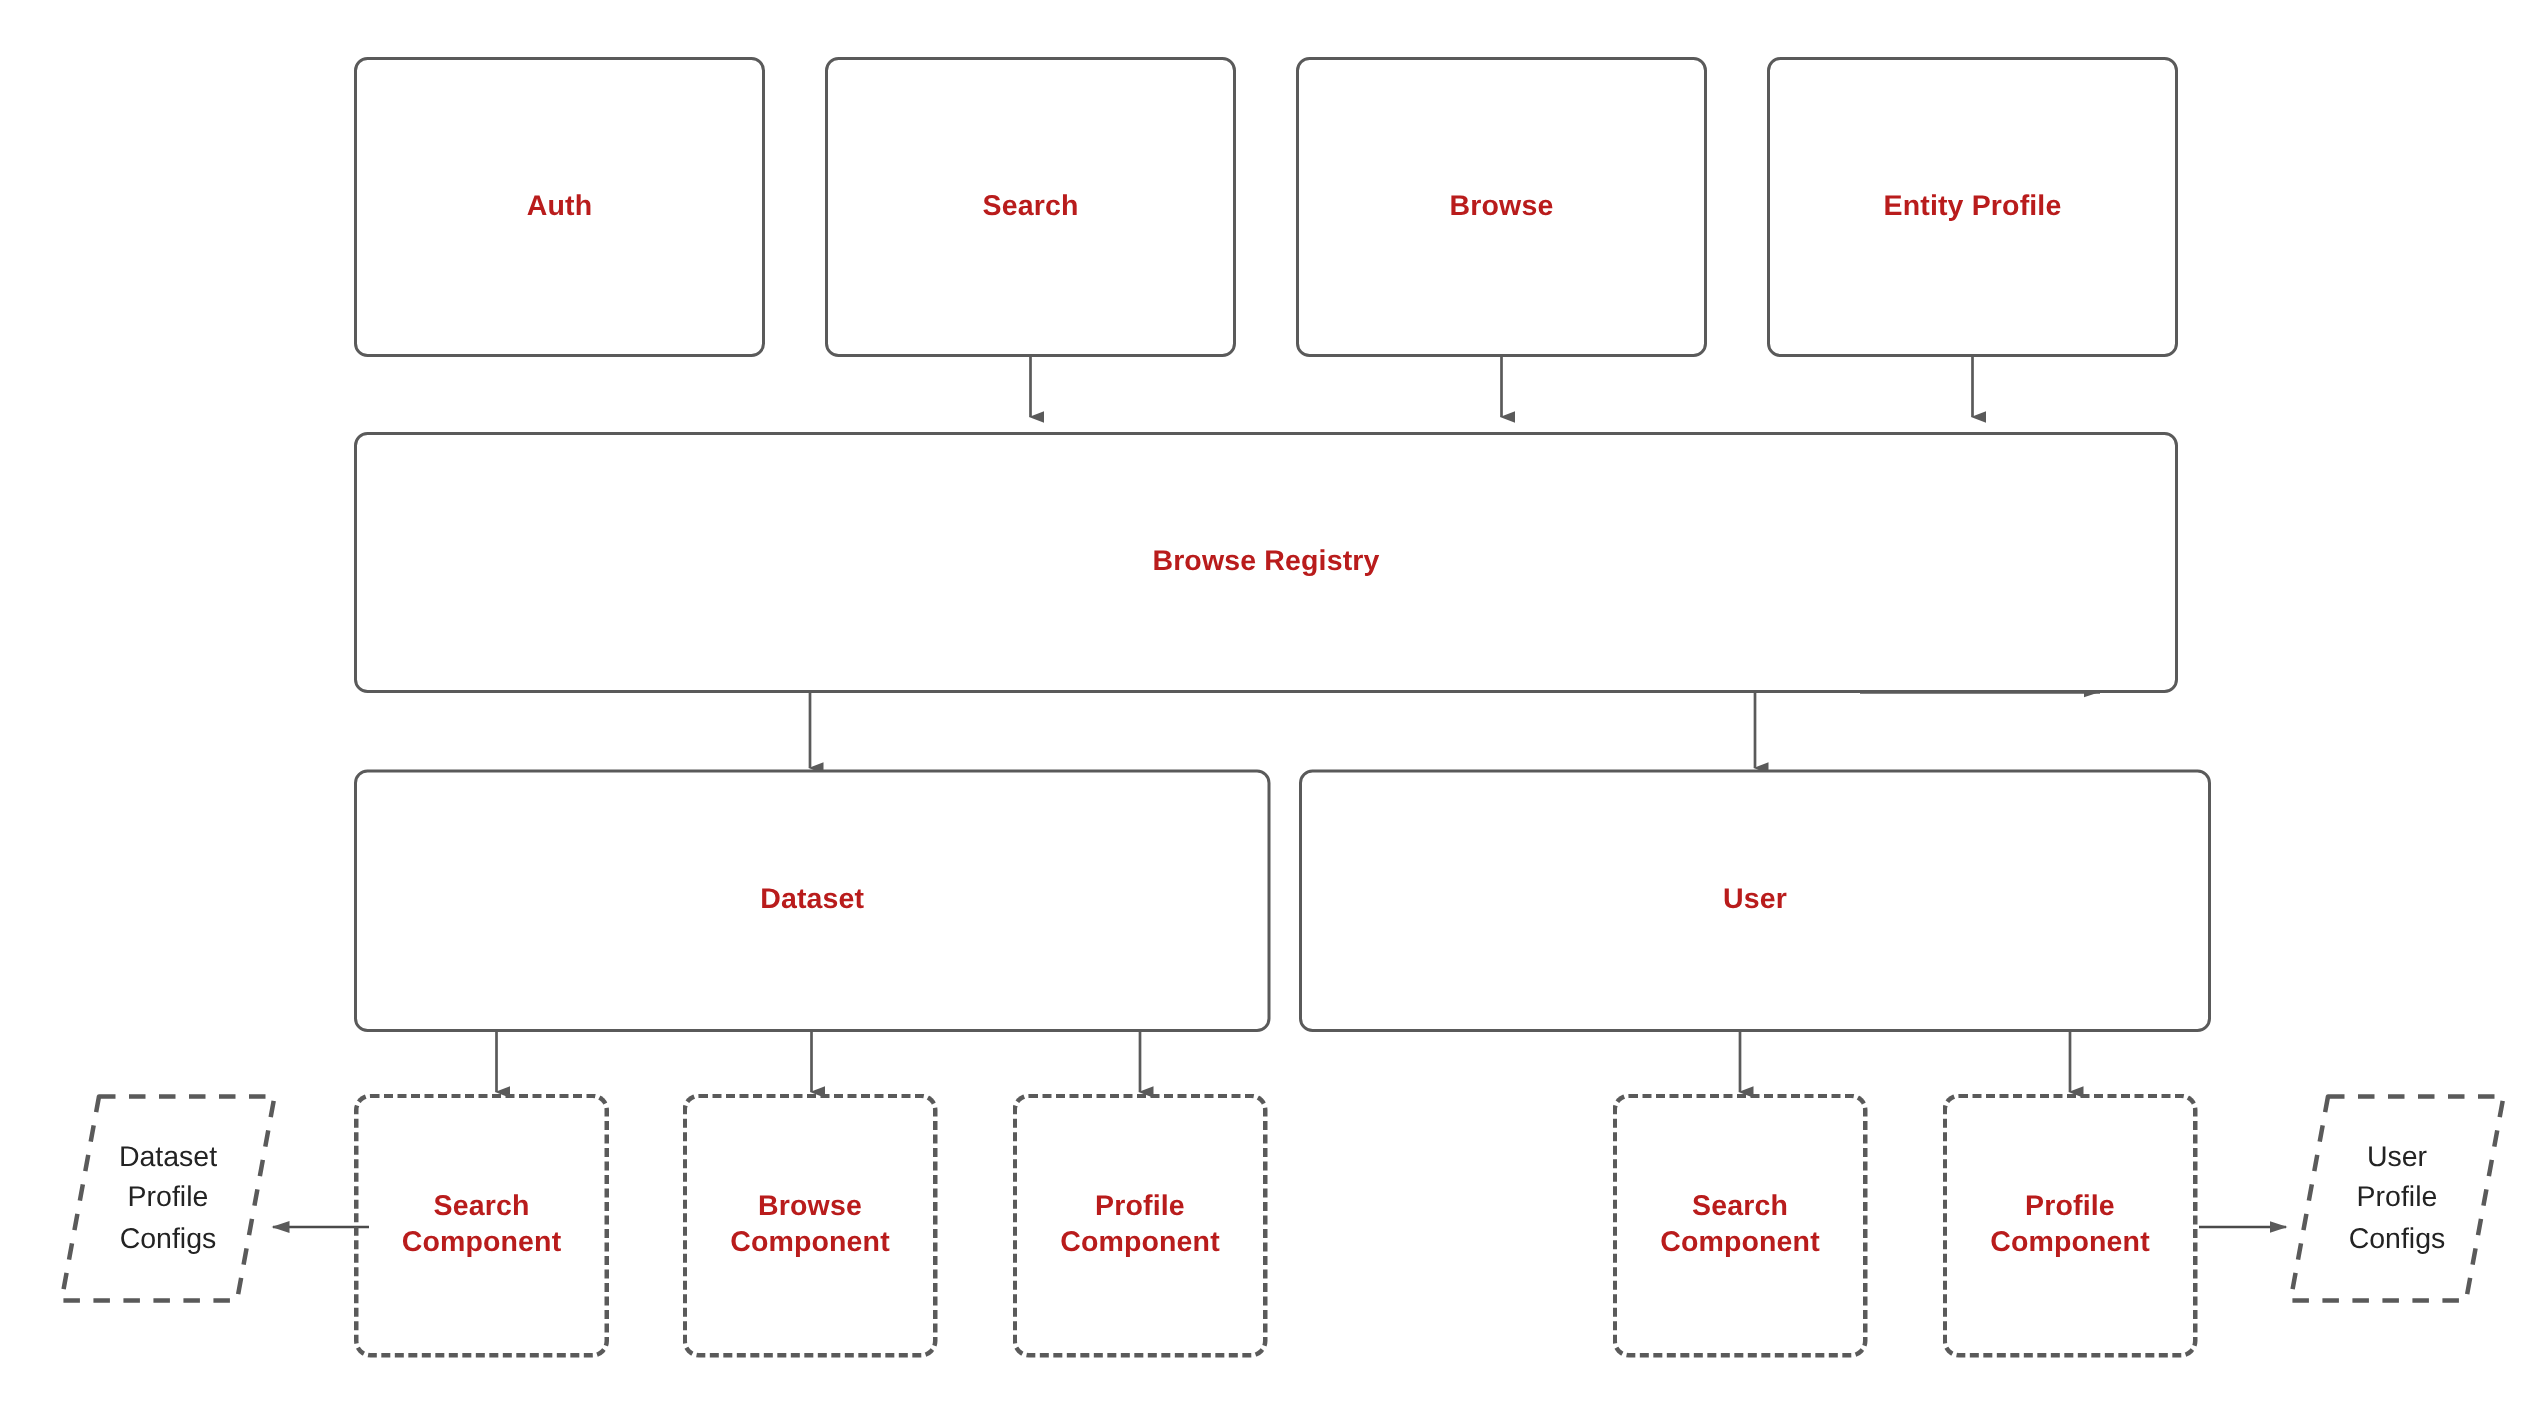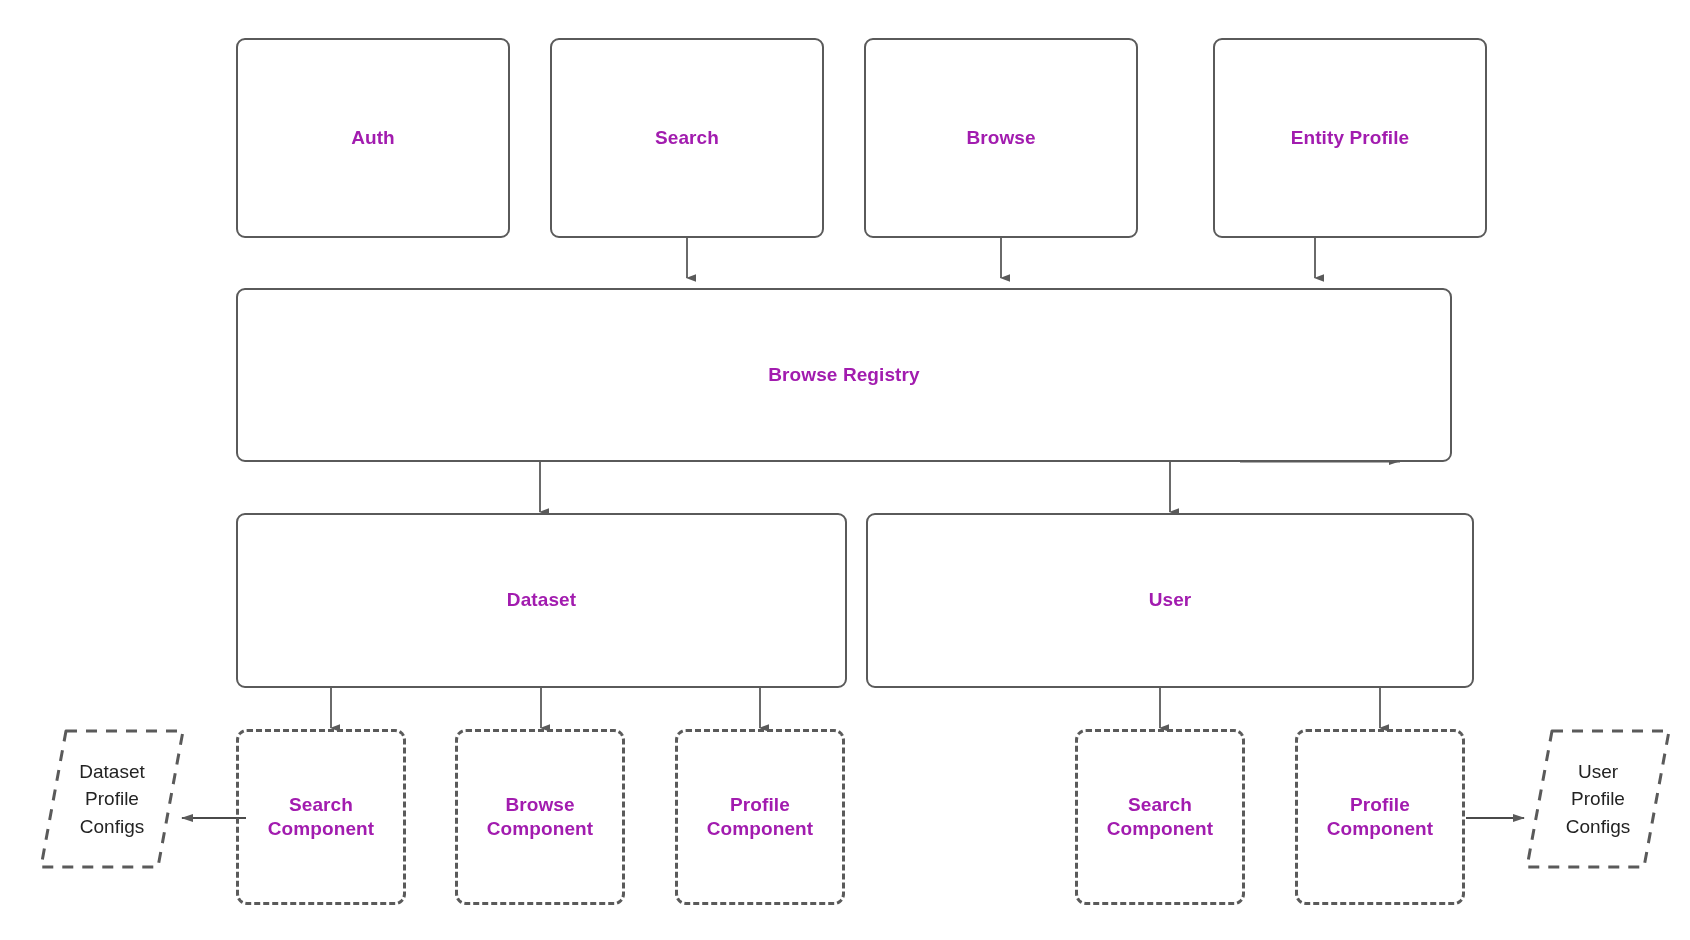--- a/index.html
+++ b/index.html
@@ -46,21 +46,21 @@
   .node-dashed {
     border: 3px dashed #5a5a5a;
     border-radius: 11px;
     background: transparent;
   }
   .node-label {
     font-weight: bold;
     font-size: 19px;
     line-height: 1.28;
     letter-spacing: 0.1px;
-    color: #a21caf;
+    color: #b91c1c;
     pointer-events: none;
   }
   .node-label.two-line {
     font-size: 19px;
   }
 
   
   .para-wrap {
     position: absolute;
   }
@@ -160,21 +160,21 @@
   </div>
 
   <div class="node node-solid" style="left:550px; top:38px; width:274px; height:200px;">
     <span class="node-label">Search</span>
   </div>
 
   <div class="node node-solid" style="left:864px; top:38px; width:274px; height:200px;">
     <span class="node-label">Browse</span>
   </div>
 
-  <div class="node node-solid" style="left:1178px; top:38px; width:274px; height:200px;margin-left:35px;">
+  <div class="node node-solid" style="left:1178px; top:38px; width:274px; height:200px;">
     <span class="node-label">Entity Profile</span>
   </div>
 
   <div class="node node-solid" style="left:236px; top:288px; width:1216px; height:174px;">
     <span class="node-label">Browse Registry</span>
   </div>
 
   <div class="node node-solid" style="left:236px; top:513px; width:611px; height:175px;">
     <span class="node-label">Dataset</span>
   </div>

